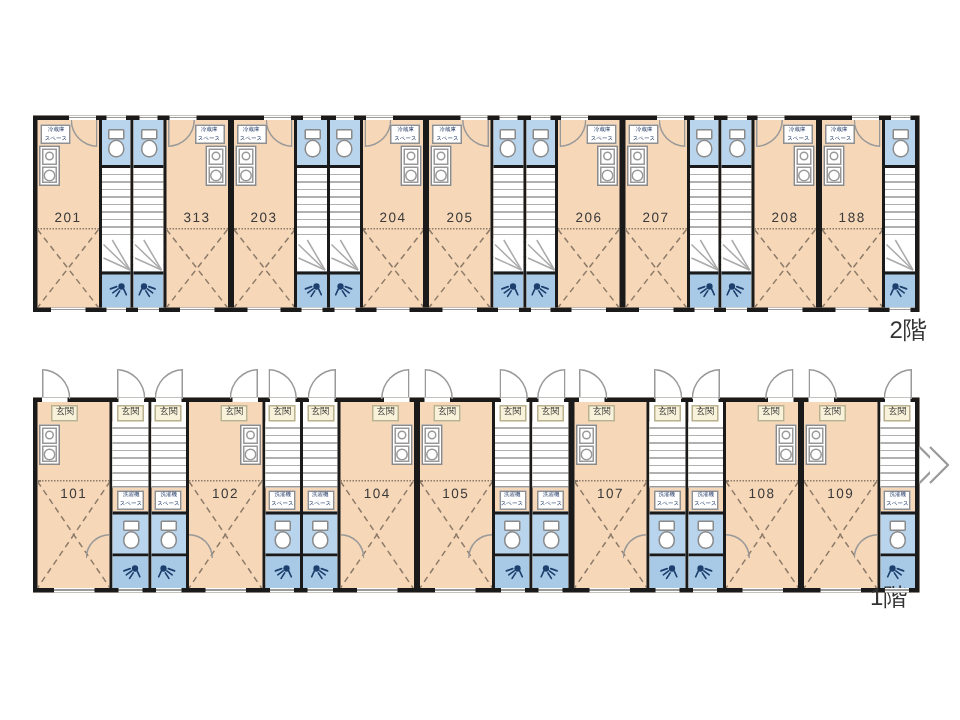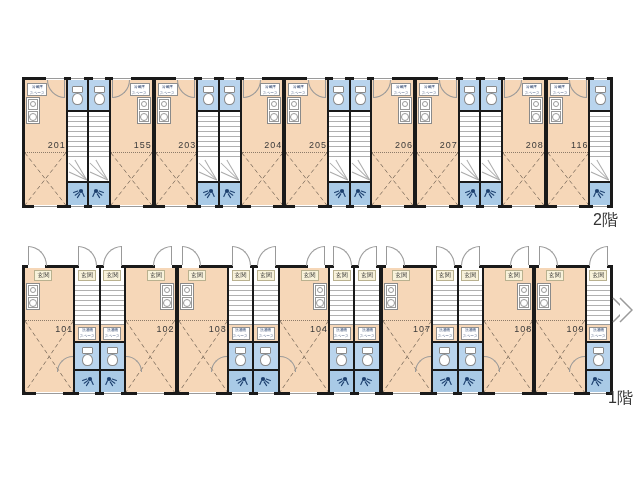--- a/index.html
+++ b/index.html
@@ -47,21 +47,21 @@
   .k-left .kit{left:1px}
   .k-right .kit{right:1px}
   .f1 .kit{top:15px}
   .kit .sink{flex:1;border:1px solid #999;position:relative}
   .kit .sink::after{content:"";position:absolute;right:1px;top:1px;width:4px;
        height:4px;border:1px solid #999;border-radius:50%}
   .kit .stove{flex:1;border:1px solid #999;display:flex;align-items:center;justify-content:center}
   .kit .stove::after{content:"";width:6px;height:6px;border:1px solid #999;border-radius:50%}
 
   
-  .num{position:absolute;width:100%;text-align:right;font-size:9px;
+  .num{position:absolute;width:100%;text-align:center;font-size:9px;
        color:#3a3a3a;letter-spacing:1px;z-index:2}
   .f2 .num{top:60px}
   .f1 .num{top:56px}
 
   
   .xarea{position:absolute;left:0;right:0;bottom:0;border-top:1px dotted #8d7b69}
   .x2{height:52px}
   .x1{height:71px}
   .xsvg{position:absolute;left:0;top:0;width:100%;height:100%;display:block}
   .xsvg line{stroke:#8d7b69;stroke-width:1;stroke-dasharray:4 3;vector-effect:non-scaling-stroke}
@@ -122,21 +122,21 @@
   .wc{width:11px}
   .wc .tank{height:5px;background:#fff;border:1px solid #8a8a8a;border-radius:1px}
   .wc .bowl{width:9px;height:10px;margin:0 auto;background:#fff;
             border:1px solid #8a8a8a;border-radius:50% 50% 46% 46%}
   .shicon{display:block}
   .h-r .shicon{transform:scaleX(-1)}
 
   
   .floorlabel{position:absolute;font-size:16px;color:#333}
   #lbl2f{left:593px;top:210px}
-  #lbl1f{left:608px;top:388px}
+  #lbl1f{left:580px;top:388px}
   #sitearrow{position:absolute;left:611px;top:295px}
   #sitearrow polyline{fill:#fff;stroke:#9a9a9a;stroke-width:1.5}
 </style>
 </head>
 <body>
 
 <div id="plan2f" class="plan">
     <div class="cell room f2 first k-left">
     <div class="win-t"></div>
     <div class="appl">
@@ -217,21 +217,21 @@
     <div class="win-t"></div>
     <div class="appl">
       <span>冷蔵庫</span>
       <span>スペース</span>
     </div>
     <div class="kit">
       <div class="sink"></div>
       <div class="stove"></div>
     </div>
     <div class="arc2f"></div>
-    <div class="num">155</div>
+    <div class="num">313</div>
     <div class="xarea x2">
       <svg class="xsvg" viewBox="0 0 100 100" preserveAspectRatio="none">
         <line x1="0" y1="0" x2="100" y2="100"></line>
         <line x1="100" y1="0" x2="0" y2="100"></line>
       </svg>
     </div>
     <div class="win-b"></div>
   </div>
     <div class="cell room f2 thick k-left">
     <div class="win-t"></div>
@@ -525,21 +525,21 @@
     <div class="win-t"></div>
     <div class="appl">
       <span>冷蔵庫</span>
       <span>スペース</span>
     </div>
     <div class="kit">
       <div class="sink"></div>
       <div class="stove"></div>
     </div>
     <div class="arc2f"></div>
-    <div class="num">116</div>
+    <div class="num">188</div>
     <div class="xarea x2">
       <svg class="xsvg" viewBox="0 0 100 100" preserveAspectRatio="none">
         <line x1="0" y1="0" x2="100" y2="100"></line>
         <line x1="100" y1="0" x2="0" y2="100"></line>
       </svg>
     </div>
     <div class="win-b"></div>
   </div>
     <div class="cell strip f2 h-r">
     <div class="t2">
@@ -666,38 +666,20 @@
     <div class="num">102</div>
     <div class="xarea x1">
       <svg class="xsvg" viewBox="0 0 100 100" preserveAspectRatio="none">
         <line x1="0" y1="0" x2="100" y2="100"></line>
         <line x1="100" y1="0" x2="0" y2="100"></line>
       </svg>
     </div>
     <div class="wcarc"></div>
     <div class="win-b"></div>
   </div>
-    <div class="cell room f1 thick k-left">
-    <div class="doorgap"></div>
-    <div class="entarc"></div>
-    <div class="genkan">玄関</div>
-    <div class="kit">
-      <div class="sink"></div>
-      <div class="stove"></div>
-    </div>
-    <div class="num">103</div>
-    <div class="xarea x1">
-      <svg class="xsvg" viewBox="0 0 100 100" preserveAspectRatio="none">
-        <line x1="0" y1="0" x2="100" y2="100"></line>
-        <line x1="100" y1="0" x2="0" y2="100"></line>
-      </svg>
-    </div>
-    <div class="wcarc"></div>
-    <div class="win-b"></div>
-  </div>
     <div class="cell strip f1 h-l">
     <div class="doorgap"></div>
     <div class="entarc"></div>
     <div class="landing">
       <div class="genkan">玄関</div>
       <div class="tread1"></div>
     </div>
     <div class="applarea">
       <div class="appl">
         <span>洗濯機</span>
@@ -766,20 +748,38 @@
     <div class="num">104</div>
     <div class="xarea x1">
       <svg class="xsvg" viewBox="0 0 100 100" preserveAspectRatio="none">
         <line x1="0" y1="0" x2="100" y2="100"></line>
         <line x1="100" y1="0" x2="0" y2="100"></line>
       </svg>
     </div>
     <div class="wcarc"></div>
     <div class="win-b"></div>
   </div>
+    <div class="cell room f1 thick k-left">
+    <div class="doorgap"></div>
+    <div class="entarc"></div>
+    <div class="genkan">玄関</div>
+    <div class="kit">
+      <div class="sink"></div>
+      <div class="stove"></div>
+    </div>
+    <div class="num">105</div>
+    <div class="xarea x1">
+      <svg class="xsvg" viewBox="0 0 100 100" preserveAspectRatio="none">
+        <line x1="0" y1="0" x2="100" y2="100"></line>
+        <line x1="100" y1="0" x2="0" y2="100"></line>
+      </svg>
+    </div>
+    <div class="wcarc"></div>
+    <div class="win-b"></div>
+  </div>
     <div class="cell strip f1 h-l">
     <div class="doorgap"></div>
     <div class="entarc"></div>
     <div class="landing">
       <div class="genkan">玄関</div>
       <div class="tread1"></div>
     </div>
     <div class="applarea">
       <div class="appl">
         <span>洗濯機</span>

